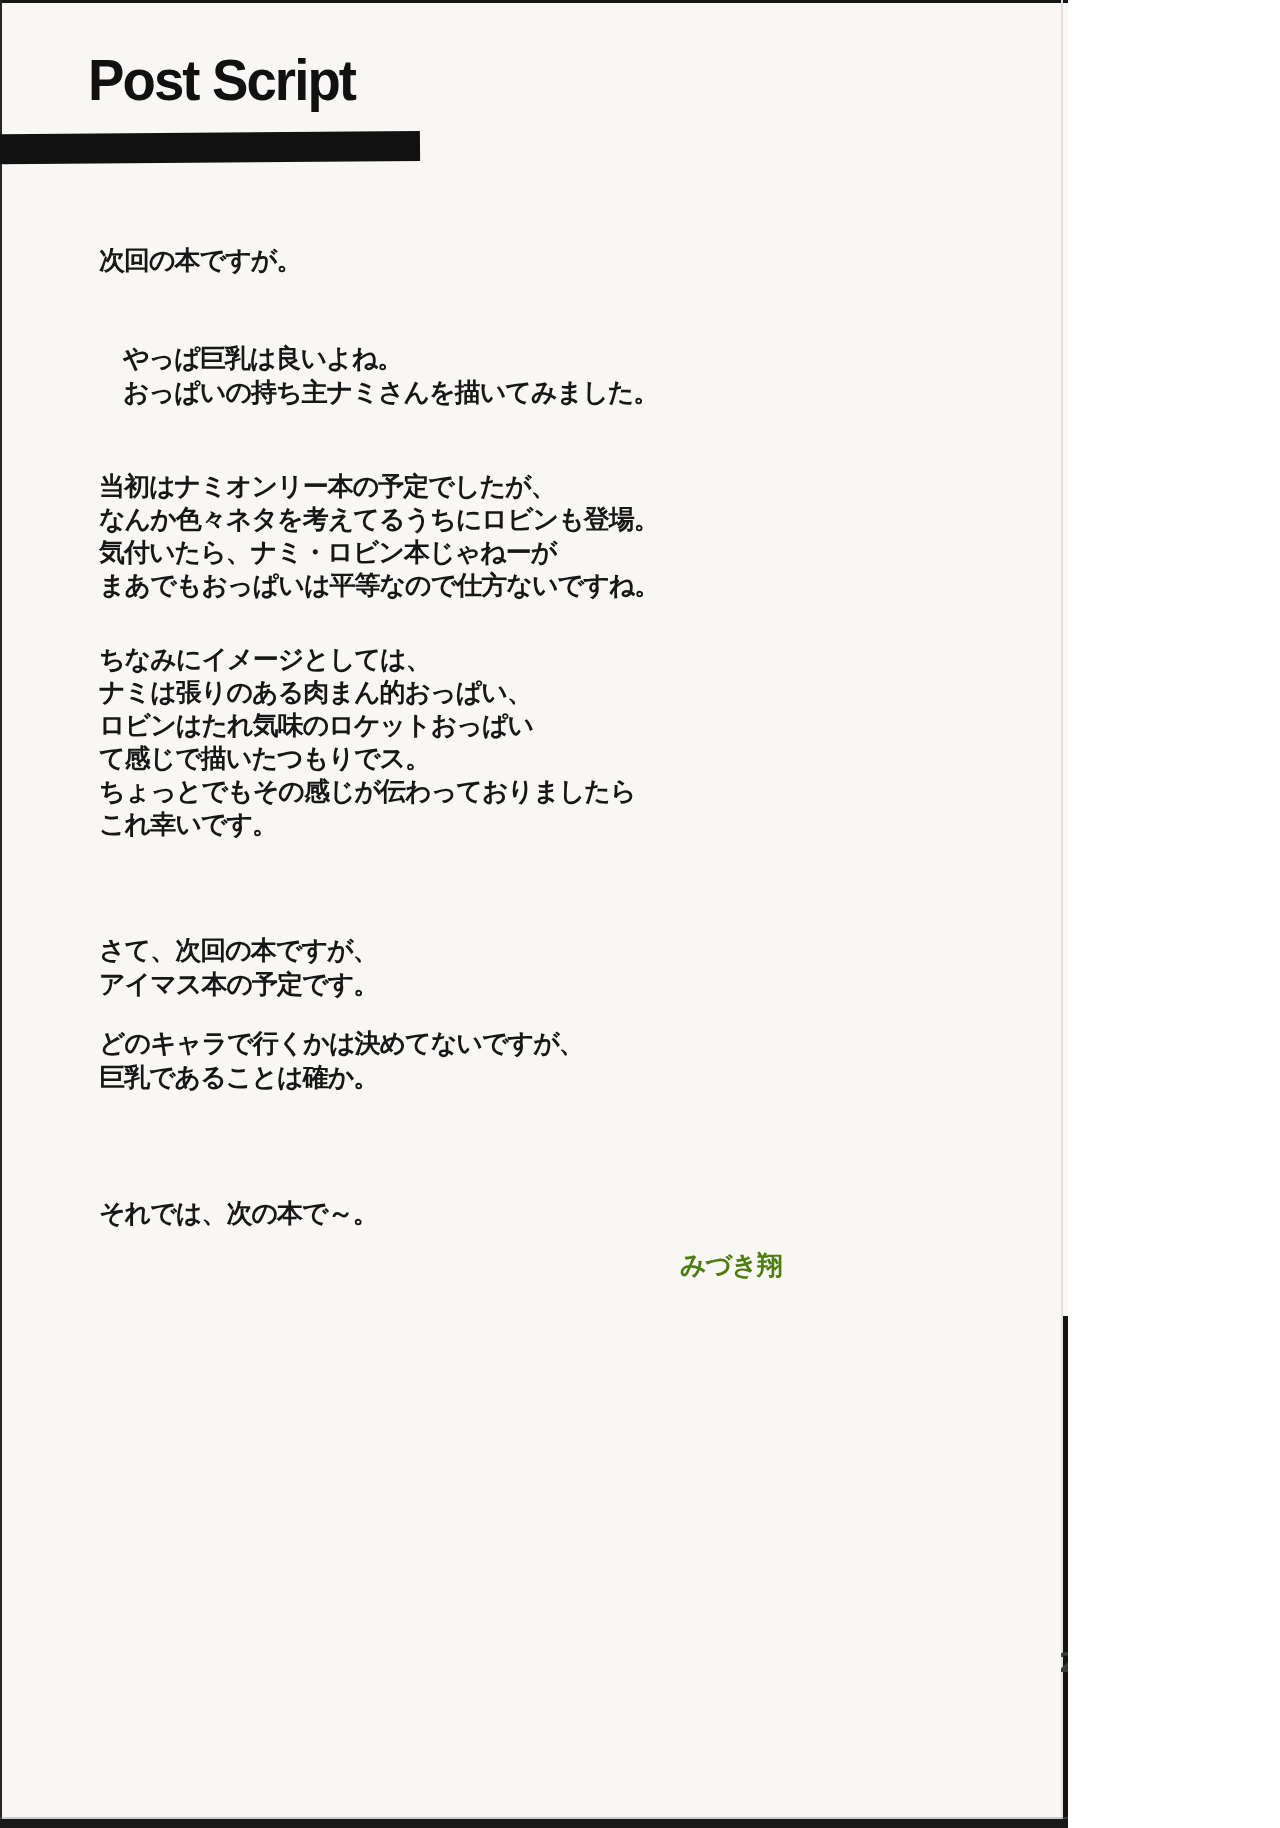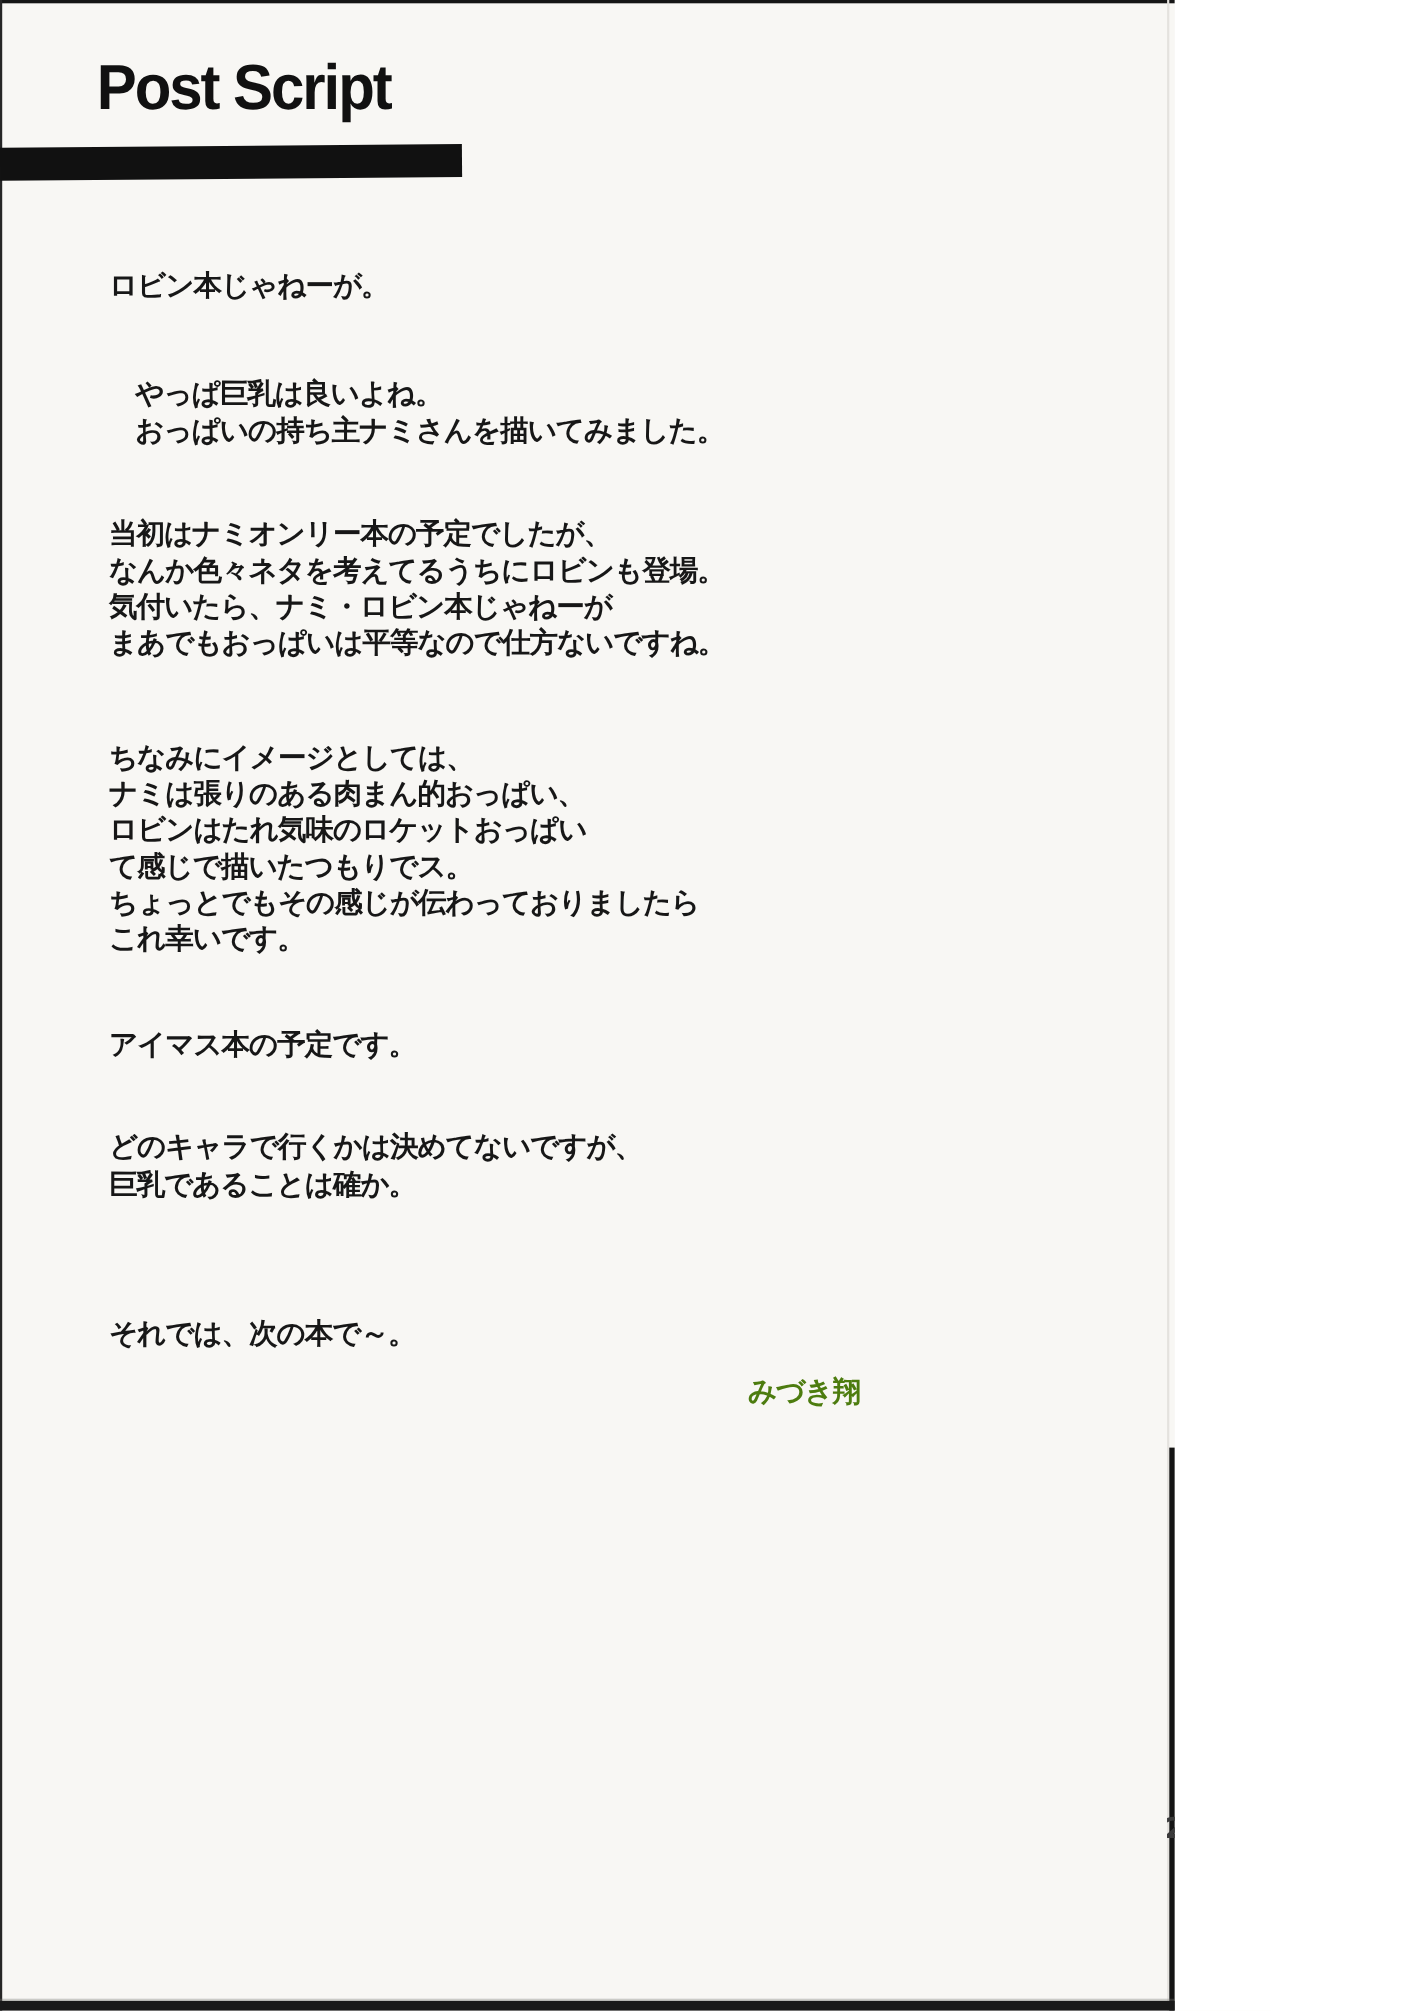--- a/index.html
+++ b/index.html
@@ -65,21 +65,21 @@
     font-size: 26px;
     font-weight: bold;
     letter-spacing: -1px;
     line-height: 34px;
     white-space: nowrap;
     color: #171717;
   }
   .p1 { top: 243px; }
   .p2 { top: 341px; margin-left: 24px; }
   .p3 { top: 470px; line-height: 33px; }
-  .p4 { top: 673px; line-height: 33px; }
+  .p4 { top: 643px; line-height: 33px; }
   .p5 { top: 933px; }
   .p6 { top: 1026px; }
   .p7 { top: 1184px; margin-top: 12px; }
   .signature {
     position: absolute;
     left: 680px; top: 1248px;
     font-size: 26px;
     font-weight: bold;
     letter-spacing: -1px;
     color: #4d7c0f;
@@ -101,21 +101,21 @@
   <div class="edge-top"></div>
   <div class="edge-left"></div>
   <div class="edge-right-shadow"></div>
   <div class="edge-right"></div>
   <div class="edge-bottom"></div>
 
   <div class="title">Post Script</div>
   <div class="title-bar"></div>
 
   <div class="para p1">
-    <div>ロビン本じゃねーが。</div>
+    <div>次回の本ですが。</div>
   </div>
 
   <div class="para p2">
     <div>やっぱ巨乳は良いよね。</div>
     <div>おっぱいの持ち主ナミさんを描いてみました。</div>
   </div>
 
   <div class="para p3">
     <div>当初はナミオンリー本の予定でしたが、</div>
     <div>なんか色々ネタを考えてるうちにロビンも登場。</div>
@@ -126,20 +126,21 @@
   <div class="para p4">
     <div>ちなみにイメージとしては、</div>
     <div>ナミは張りのある肉まん的おっぱい、</div>
     <div>ロビンはたれ気味のロケットおっぱい</div>
     <div>て感じで描いたつもりでス。</div>
     <div>ちょっとでもその感じが伝わっておりましたら</div>
     <div>これ幸いです。</div>
   </div>
 
   <div class="para p5">
+    <div>さて、次回の本ですが、</div>
     <div>アイマス本の予定です。</div>
   </div>
 
   <div class="para p6">
     <div>どのキャラで行くかは決めてないですが、</div>
     <div>巨乳であることは確か。</div>
   </div>
 
   <div class="para p7">
     <div>それでは、次の本で～。</div>

